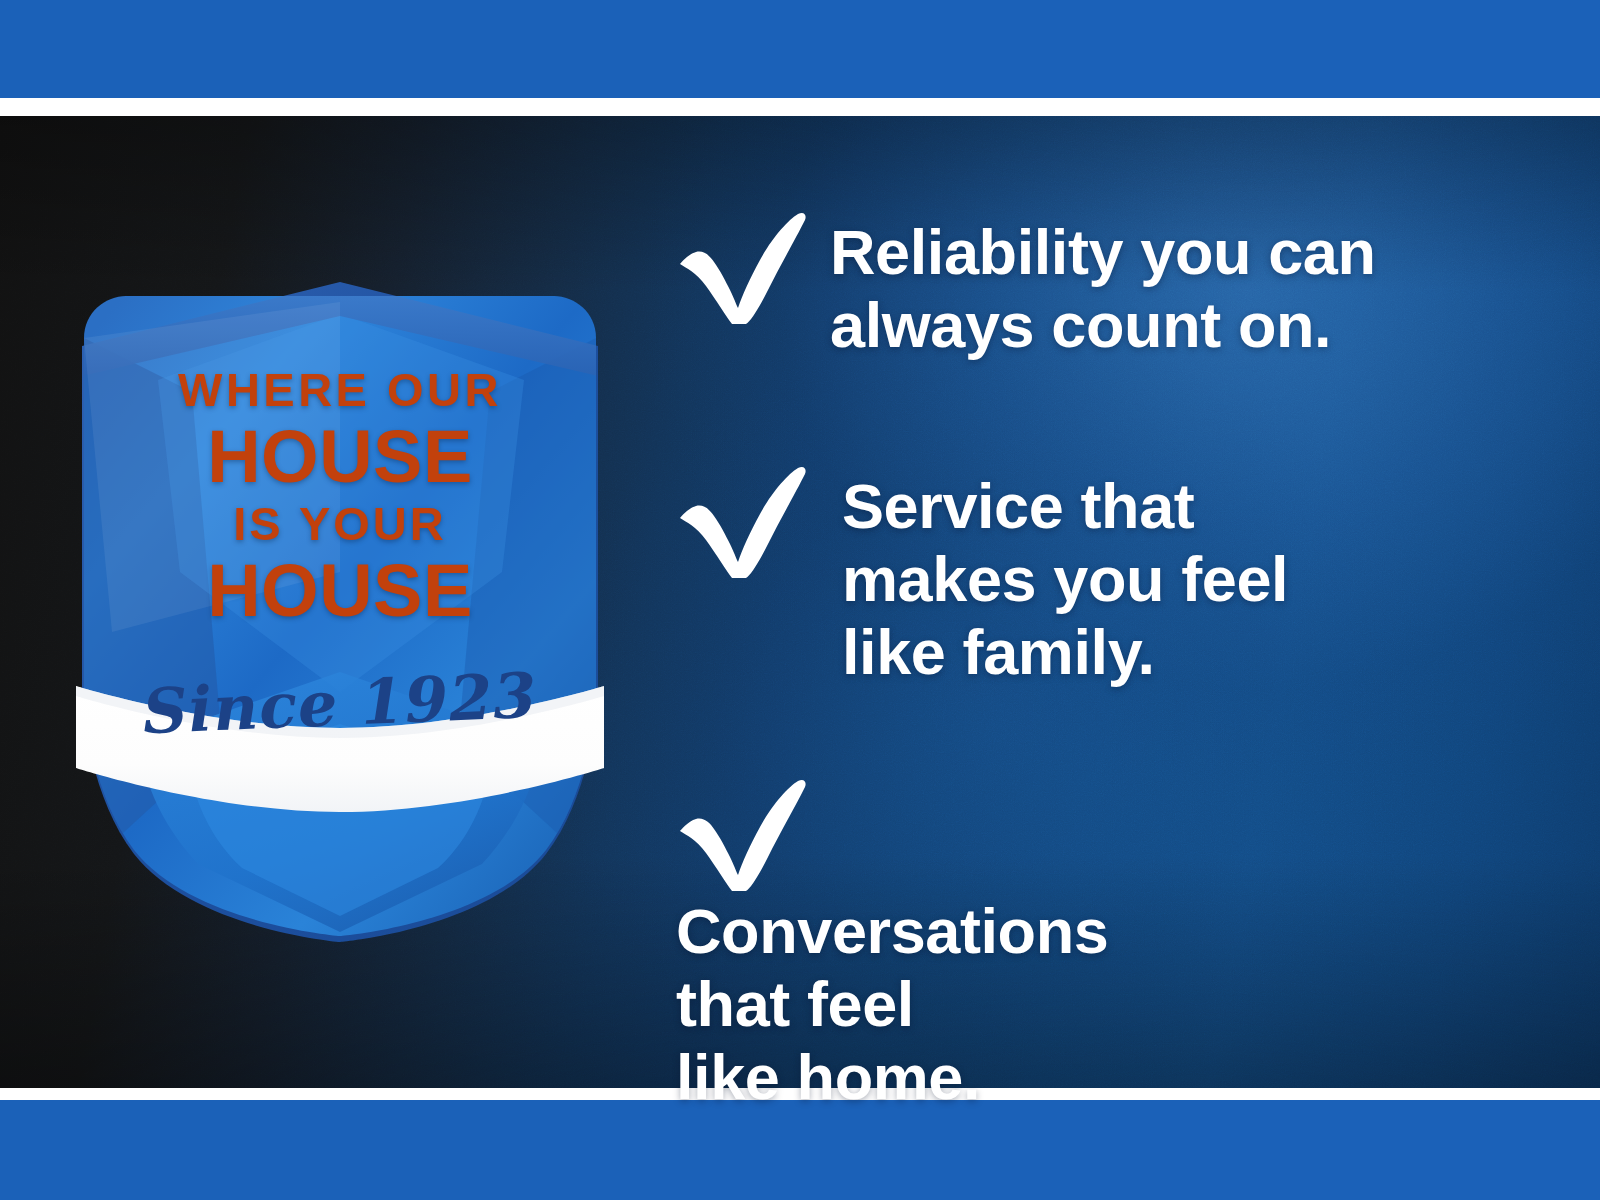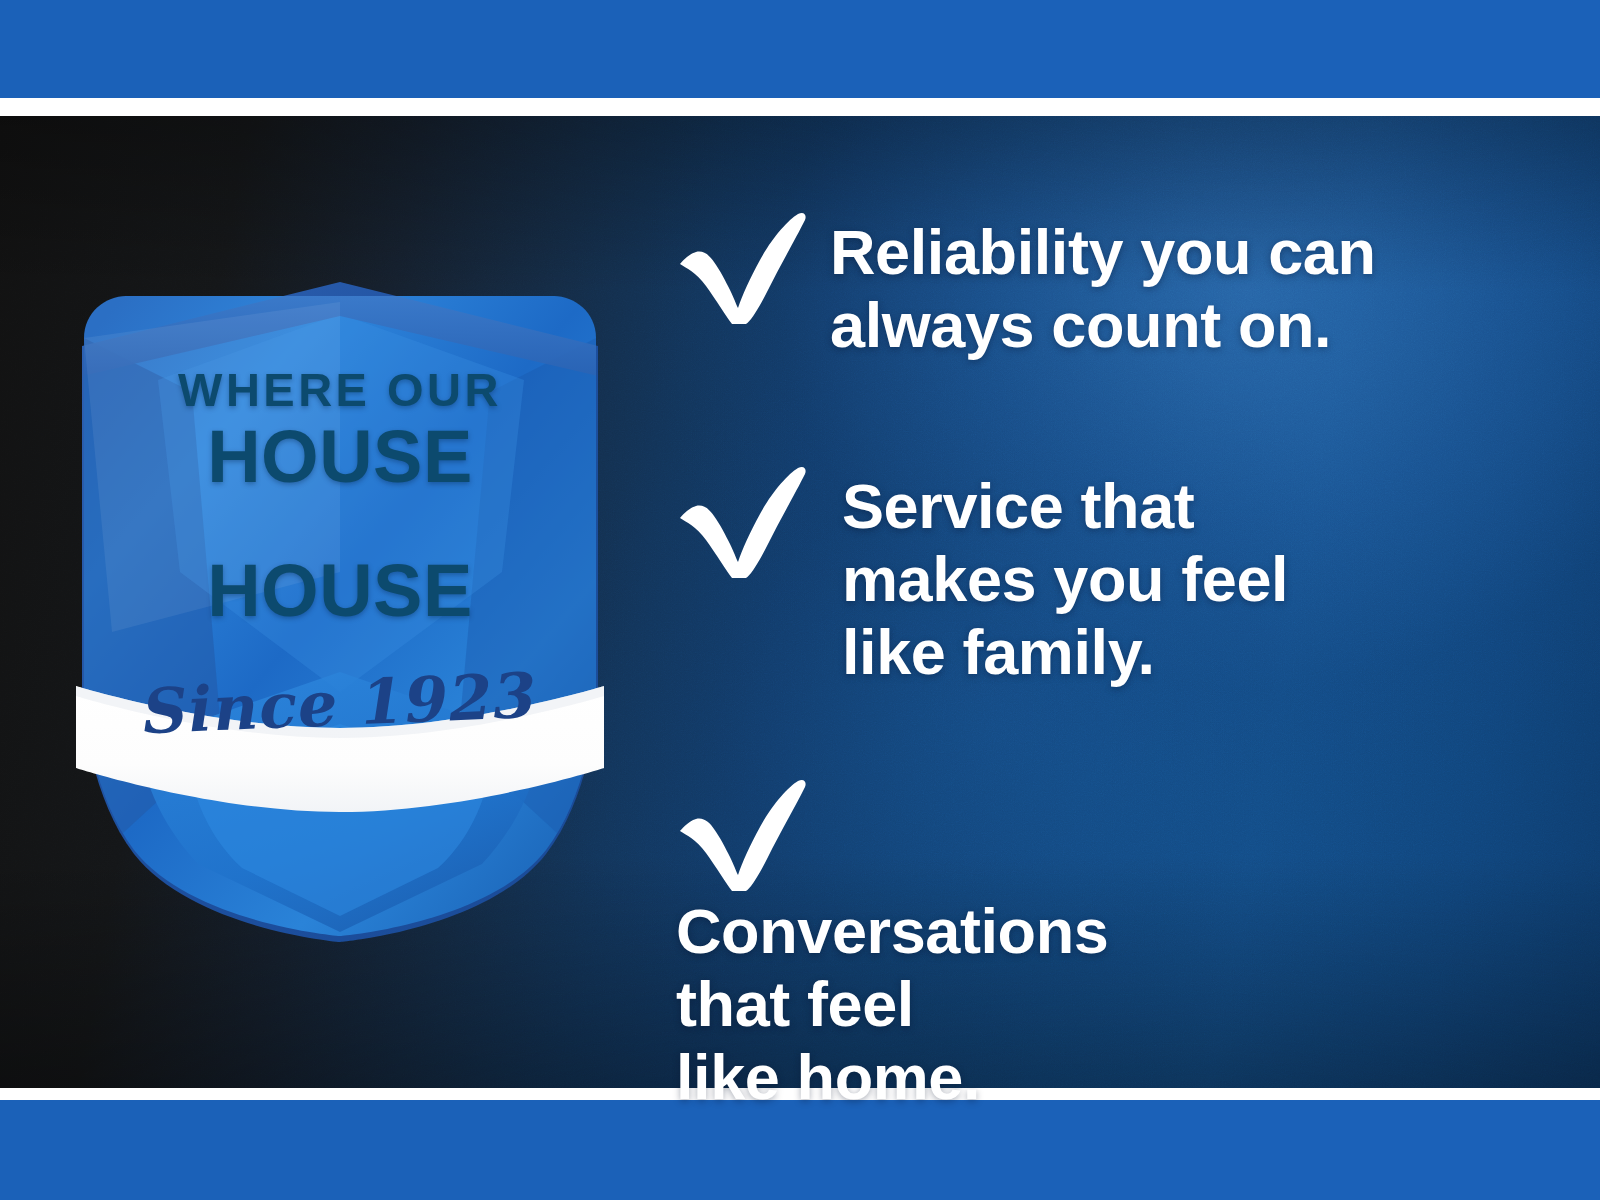--- a/index.html
+++ b/index.html
@@ -110,21 +110,21 @@
     left: 0;
     top: 0;
     width: 536px;
     height: 672px;
     pointer-events: none;
   }
   .bline {
     position: absolute;
     width: 100%;
     text-align: center;
-    color: #0c4a6e;
+    color: #c2410c;
     font-family: "Liberation Sans", sans-serif;
     font-weight: bold;
     letter-spacing: 0.5px;
     line-height: 1;
     text-shadow: 0 2px 5px rgba(0,28,66,0.35);
   }
   .bl-where { top: 94px;  font-size: 47px; letter-spacing: 3.5px; transform: scaleX(1.0); }
   .bl-h1    { top: 148px; font-size: 74px; letter-spacing: 0.5px; }
   .bl-is    { top: 228px; font-size: 47px; letter-spacing: 3px; }
   .bl-h2    { top: 282px; font-size: 74px; letter-spacing: 0.5px; }
@@ -272,20 +272,21 @@
         <path d="M4,414 C4,414 140,456 268,456 C396,456 532,414 532,414
                  L532,496 C532,496 396,540 268,540 C140,540 4,496 4,496 Z" fill="url(#gRibbon)"></path>
         <path d="M4,414 C4,414 140,456 268,456 C396,456 532,414 532,414 L532,424
                  C532,424 396,466 268,466 C140,466 4,424 4,424 Z" fill="#e7ebf1" opacity="0.55"></path>
       </g>
     </svg>
 
     <div class="badge-lines">
       <div class="bline bl-where">WHERE OUR</div>
       <div class="bline bl-h1">HOUSE</div>
+      <div class="bline bl-is">IS YOUR</div>
       <div class="bline bl-h2">HOUSE</div>
     </div>
 
     <div class="badge-since">Since 1923</div>
   </div>
 
   <div class="bullets">
 
     <div class="bullet bullet-2">
       <span class="check">

